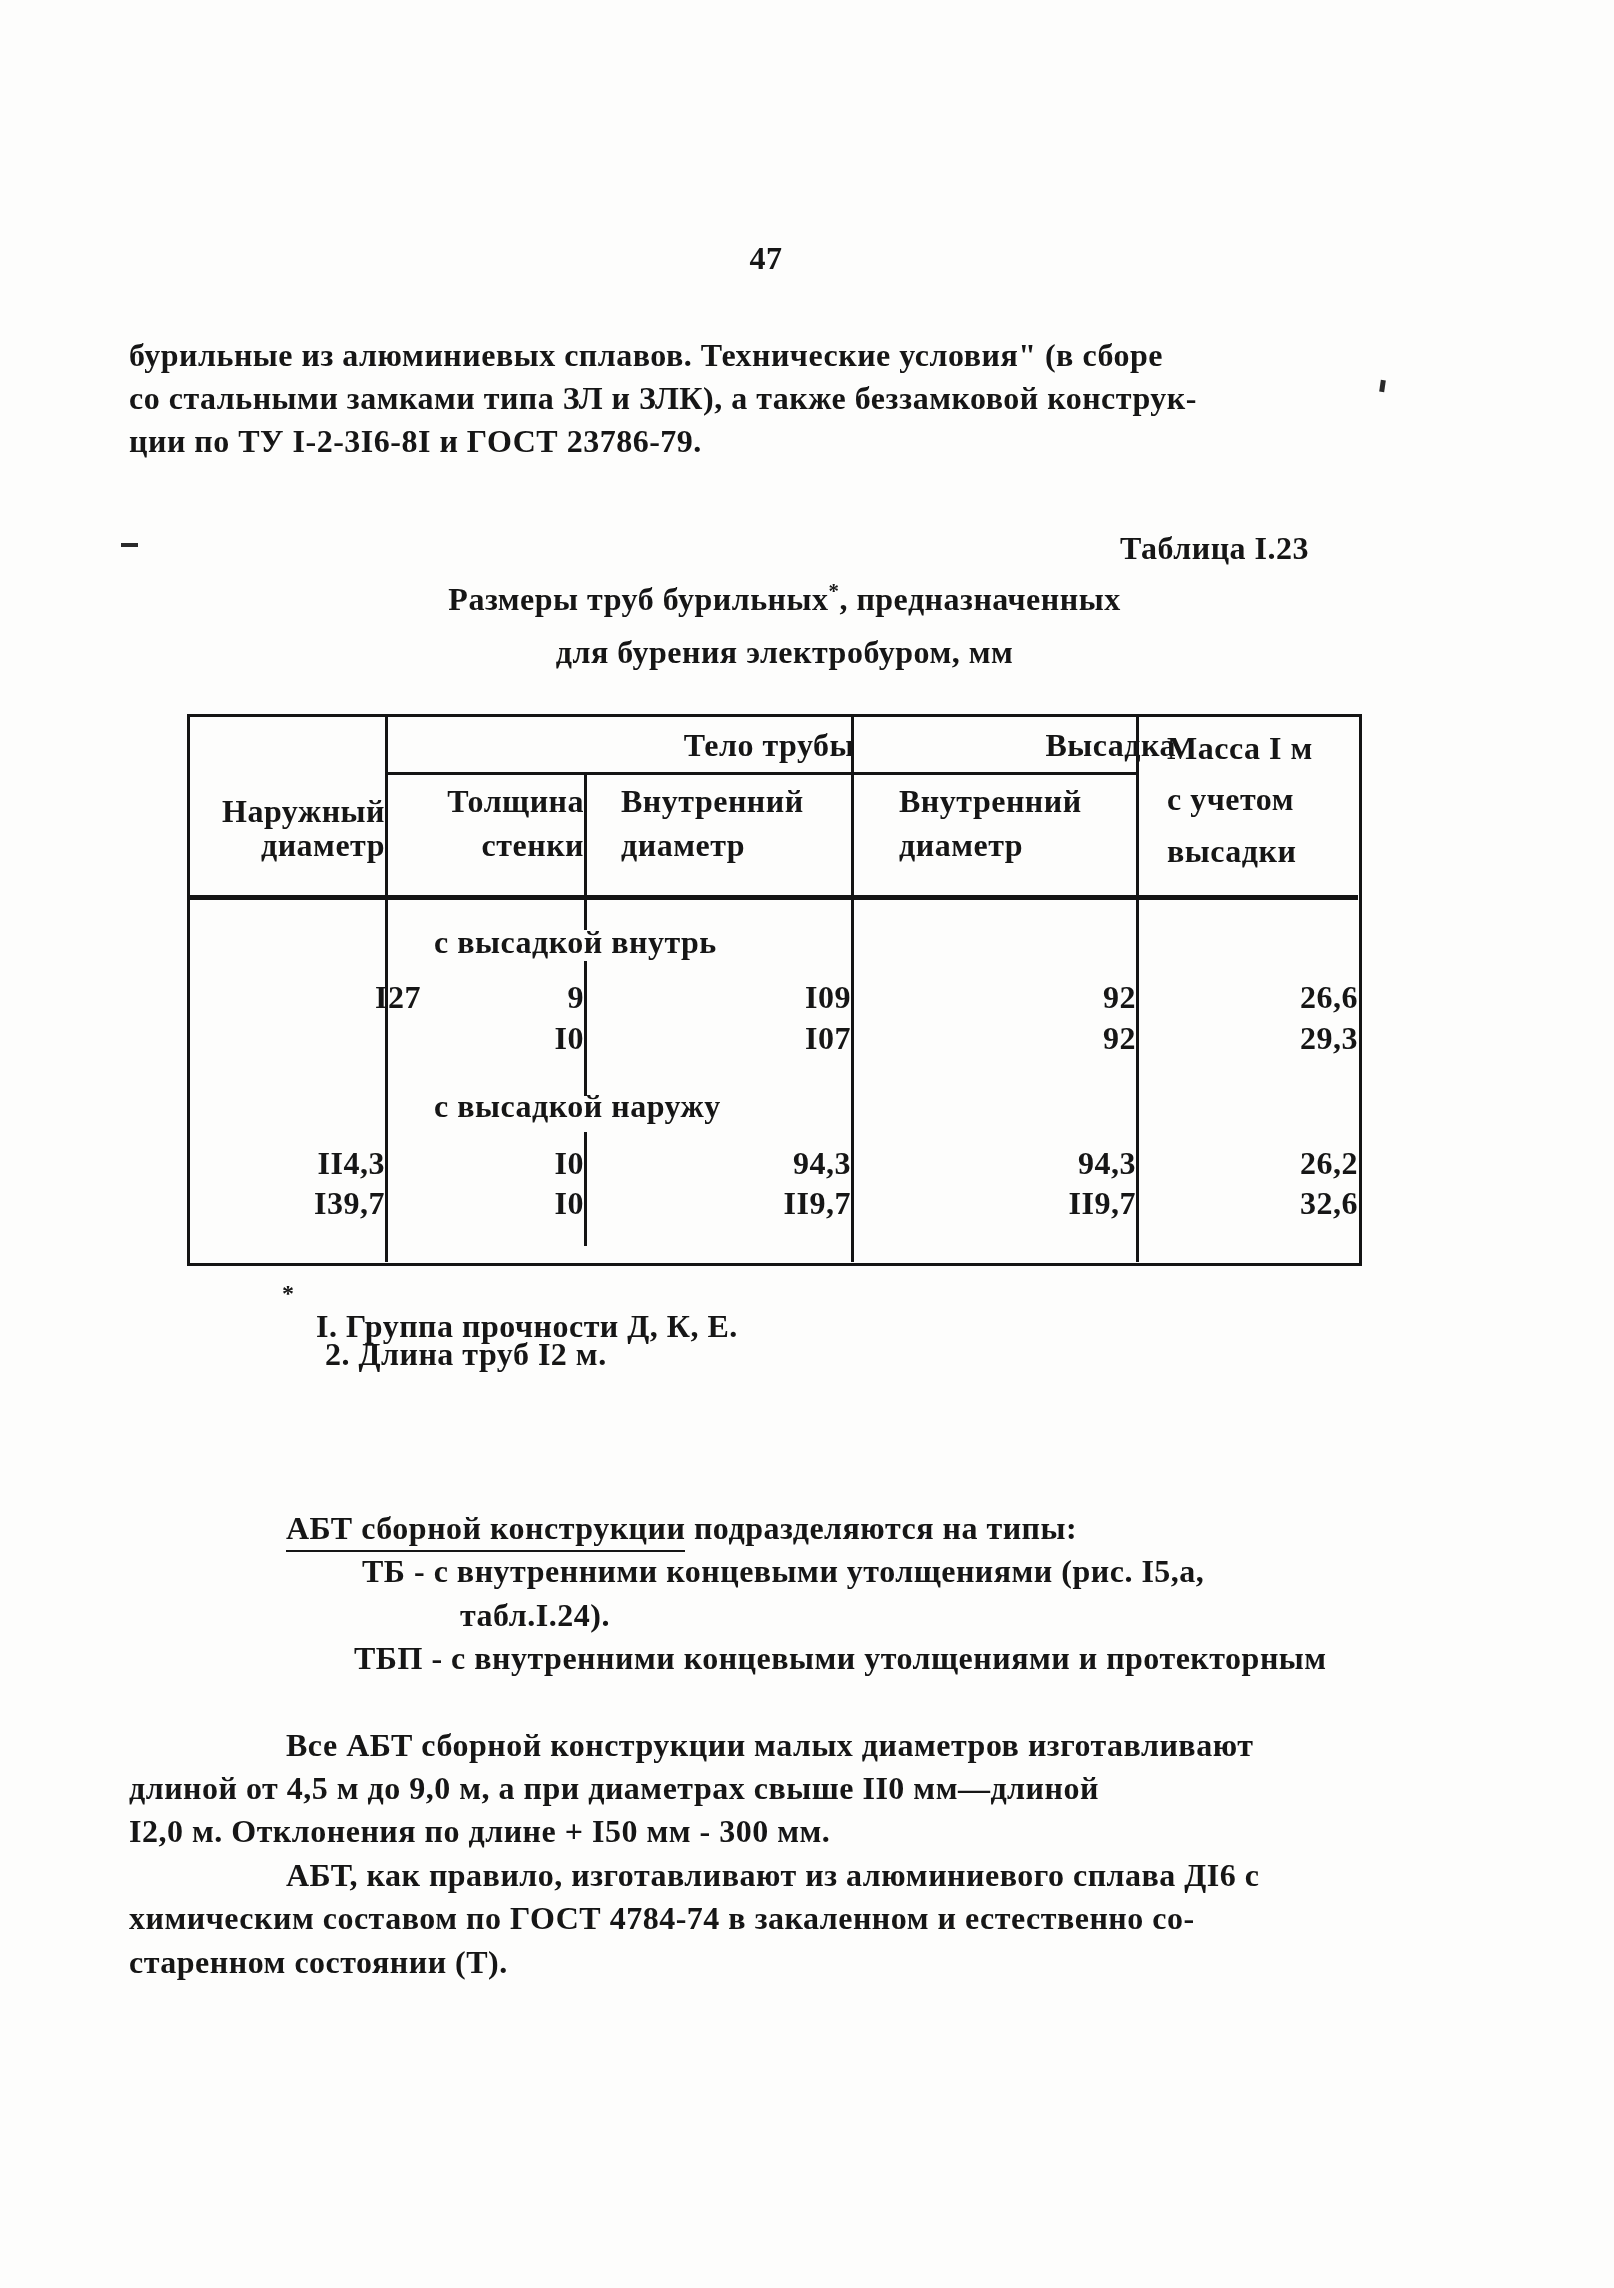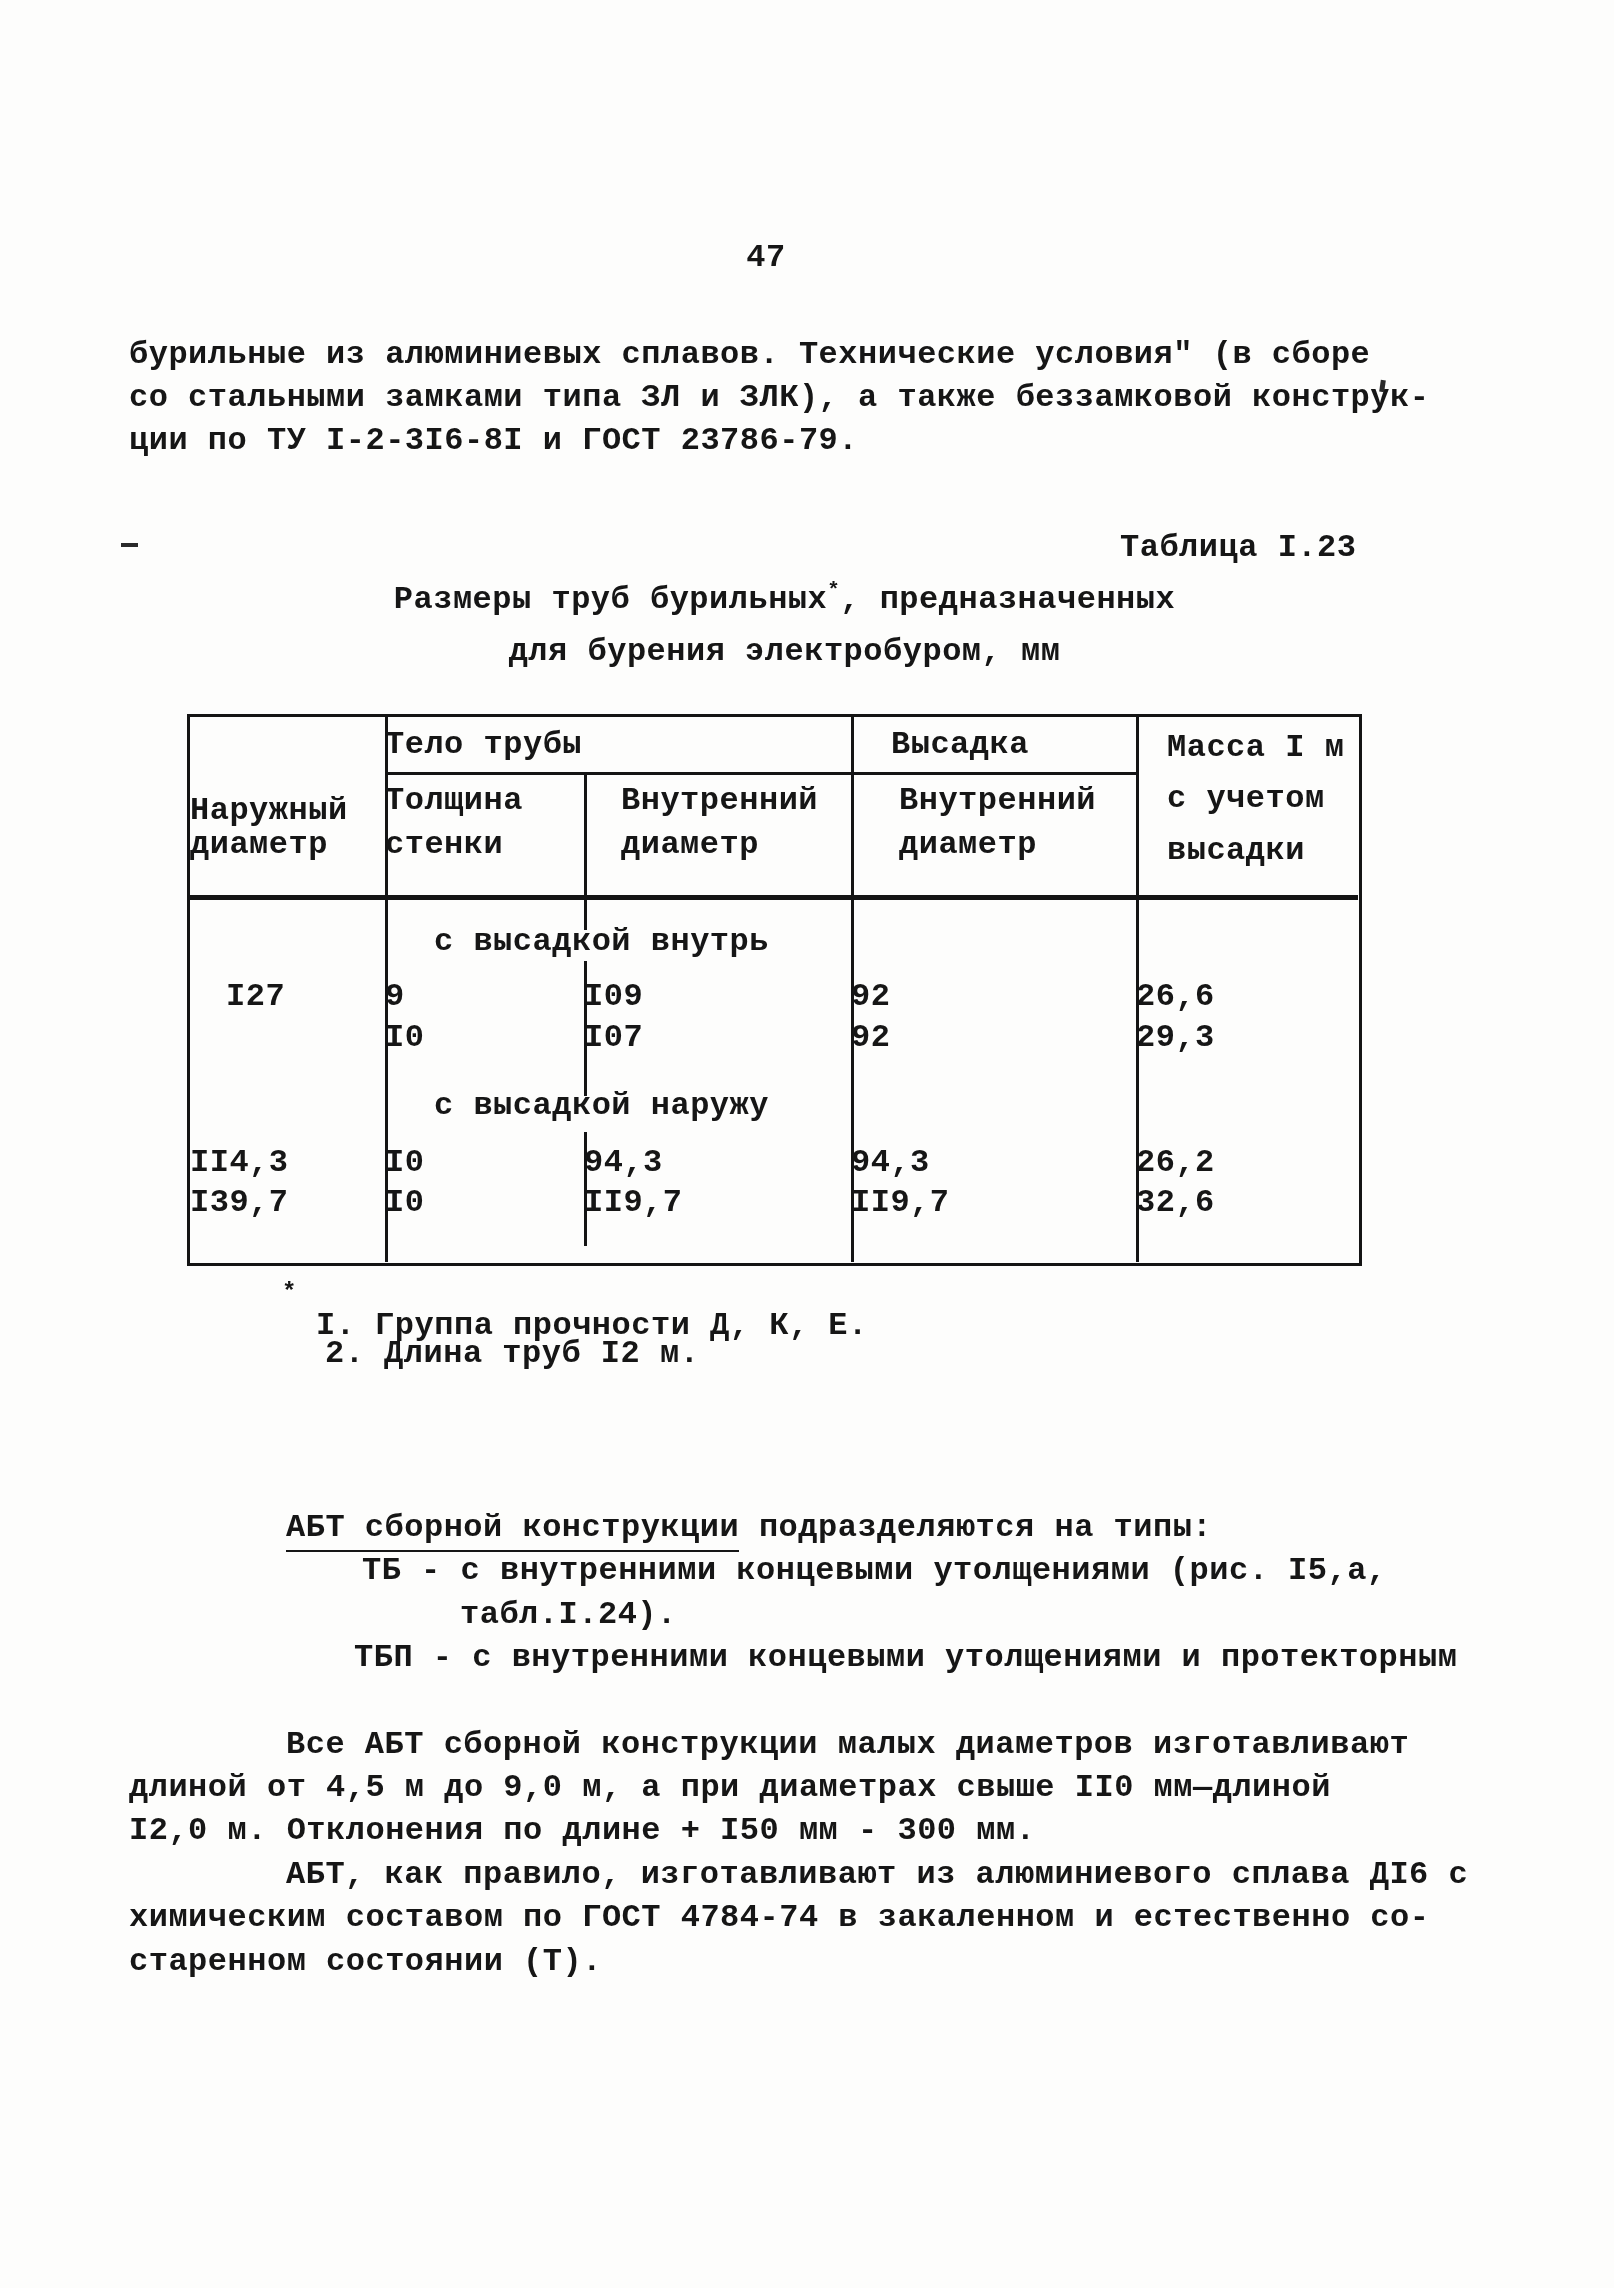--- a/index.html
+++ b/index.html
@@ -1,30 +1,30 @@
 <!DOCTYPE html>
 <html style="font-size:14.8px"><head>
 <meta charset="utf-8">
 <style>
   html,body{margin:0;padding:0;background:#e8e8e8;}
   .page{position:relative;width:1614px;height:2289px;background:#fdfdfc;overflow:hidden;
-        font-family:Liberation Mono, monospace;color:#161616;}
+        font-family:Liberation Serif, serif;color:#161616;}
   .t{position:absolute;font-size:32px;line-height:1;font-weight:700;white-space:pre;
      letter-spacing:0.5px;}
   .ctr{text-align:center;}
   .u{border-bottom:2.8px solid #161616;padding-bottom:3.7px;}
   sup.star{font-size:0.65em;vertical-align:super;font-weight:700;}
   
   .tbl{position:absolute;left:187px;top:714px;width:1175px;height:552px;
        border:3.7px solid #141414;box-sizing:border-box;}
   .vln,.hln{position:absolute;background:#141414;}
   .vln{width:2.8px;}
   .hln{height:2.8px;}
   .hthick{height:4.6px;}
-  .cellbox{position:absolute;text-align:left;}
+  .cellbox{position:absolute;text-align:right;}
   .artifact{position:absolute;background:#2a2a2a;}
 </style>
 </head>
 <body>
 
 <div class="page">
 
   <div class="t ctr" style="left:0;top:242px;width:1532px;">47</div>
 
   <div class="t" style="left:129px;top:339px;">бурильные из алюминиевых сплавов. Технические условия" (в сборе</div>

